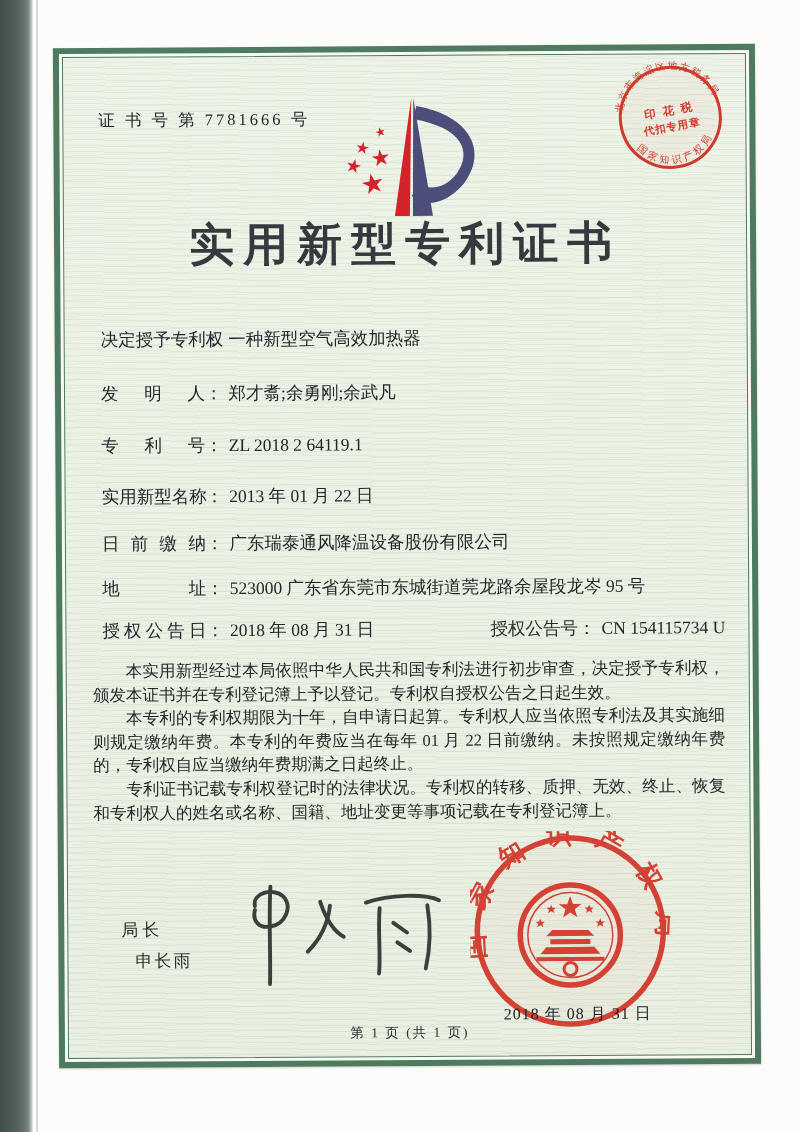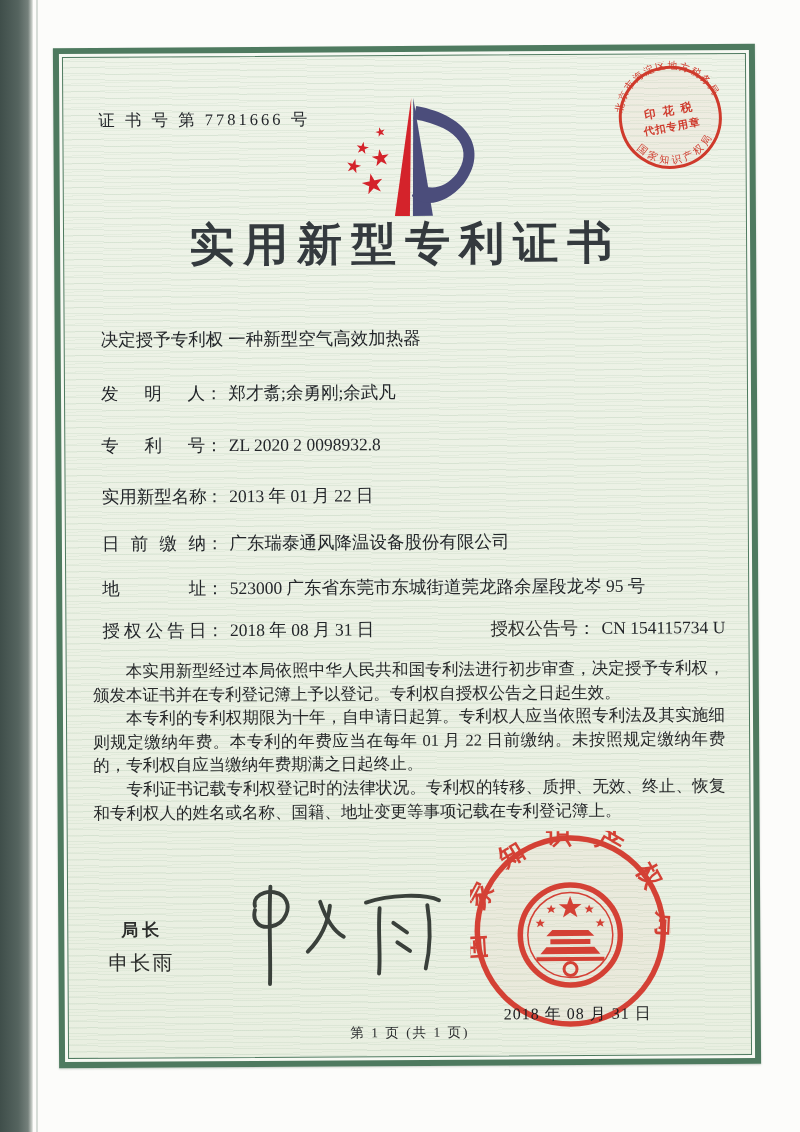--- a/index.html
+++ b/index.html
@@ -45,22 +45,22 @@
     vertical-align:top;color:#23262a;
   }
   .fcolon{display:inline-block;margin-right:6px;color:#23262a;}
   .fvalue{color:#23262a;}
   .grant-col{position:absolute;left:388px;top:0;}
   .paras{
     position:absolute;left:26px;top:602px;width:632px;
     font-size:16.5px;line-height:23.6px;text-align:justify;color:#26282a;
   }
   .paras p{margin:0;text-indent:2em;}
-  .director-title{position:absolute;left:53px;top:861px;font-size:17px;letter-spacing:4px;font-weight:bold;}
-  .director-name{position:absolute;left:40px;top:892px;font-size:20px;letter-spacing:2px;}
+  .director-title{position:absolute;left:53px;top:861px;font-size:17px;letter-spacing:4px;}
+  .director-name{position:absolute;left:67px;top:892px;font-size:17px;letter-spacing:2px;}
   .signature{position:absolute;left:165px;top:820px;}
   .office-seal{position:absolute;left:402px;top:776px;}
   .seal-date{
     position:absolute;left:435px;top:949px;z-index:5;
     font-size:16px;letter-spacing:1px;color:#1c1e20;white-space:nowrap;
   }
   .page-footer{
     position:absolute;left:0;top:968px;width:100%;text-align:center;
     font-size:13.5px;letter-spacing:2px;color:#2a2c2e;
   }
@@ -111,21 +111,21 @@
 
     <div class="title">实用新型专利证书</div>
 
     <div class="frow" style="top:270px">
       <span class="flabel">决定授予专利权</span><span class="fcolon">：</span><span class="fvalue">一种新型空气高效加热器</span>
     </div>
     <div class="frow" style="top:324px">
       <span class="flabel">发明人</span><span class="fcolon">：</span><span class="fvalue">郑才翥;余勇刚;余武凡</span>
     </div>
     <div class="frow" style="top:376px">
-      <span class="flabel">专利号</span><span class="fcolon">：</span><span class="fvalue">ZL 2020 2 0098932.8</span>
+      <span class="flabel">专利号</span><span class="fcolon">：</span><span class="fvalue">ZL 2018 2 64119.1</span>
     </div>
     <div class="frow" style="top:427px">
       <span class="flabel">实用新型名称</span><span class="fcolon">：</span><span class="fvalue">2013 年 01 月 22 日</span>
     </div>
     <div class="frow" style="top:474px">
       <span class="flabel">日前缴纳</span><span class="fcolon">：</span><span class="fvalue">广东瑞泰通风降温设备股份有限公司</span>
     </div>
     <div class="frow" style="top:519px">
       <span class="flabel">地址</span><span class="fcolon">：</span><span class="fvalue">523000 广东省东莞市东城街道莞龙路余屋段龙岑 95 号</span>
     </div>

